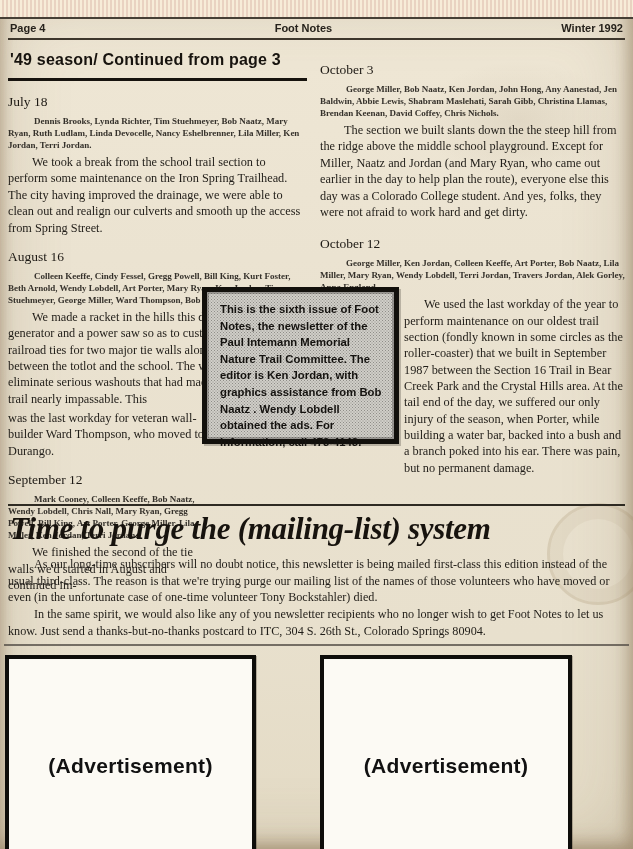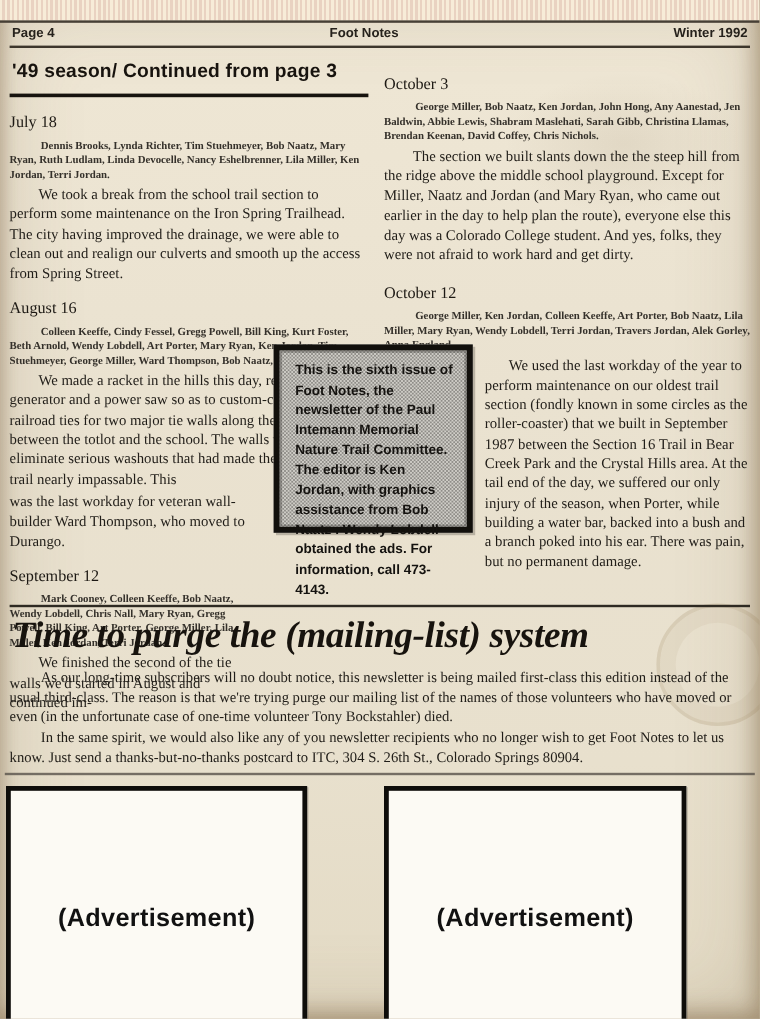--- a/index.html
+++ b/index.html
@@ -49,21 +49,21 @@
     font-size:9px;line-height:1.34;color:#35312b;
     text-indent:26px;margin:0 0 3px 0;
   }
   .body{
     font-size:12.3px;line-height:1.33;text-indent:24px;margin:3px 0 0 0;
   }
   .noindent{text-indent:0;}
   .narrow{width:204px;}
   .wrapR{margin-left:84px;width:221px;text-indent:20px;}
   .callout{
-    position:absolute;left:228px;top:287px;width:166px;height:157px;
+    position:absolute;left:202px;top:287px;width:197px;height:157px;
     box-sizing:border-box;border:5px solid #12100c;
     background-color:#d0cec8;
     background-image:radial-gradient(#8f8d88 .7px, transparent .8px),
                      radial-gradient(#8f8d88 .7px, transparent .8px);
     background-size:3px 3px;background-position:0 0,1.5px 1.5px;
     box-shadow:inset 0 0 0 2px rgba(60,58,54,.35), 2px 2px 0 rgba(40,35,28,.25);
     padding:9px 10px 6px 13px;
     font-family:"Liberation Sans", sans-serif;font-weight:bold;
     font-size:11.3px;line-height:1.47;color:#14120f;
   }

